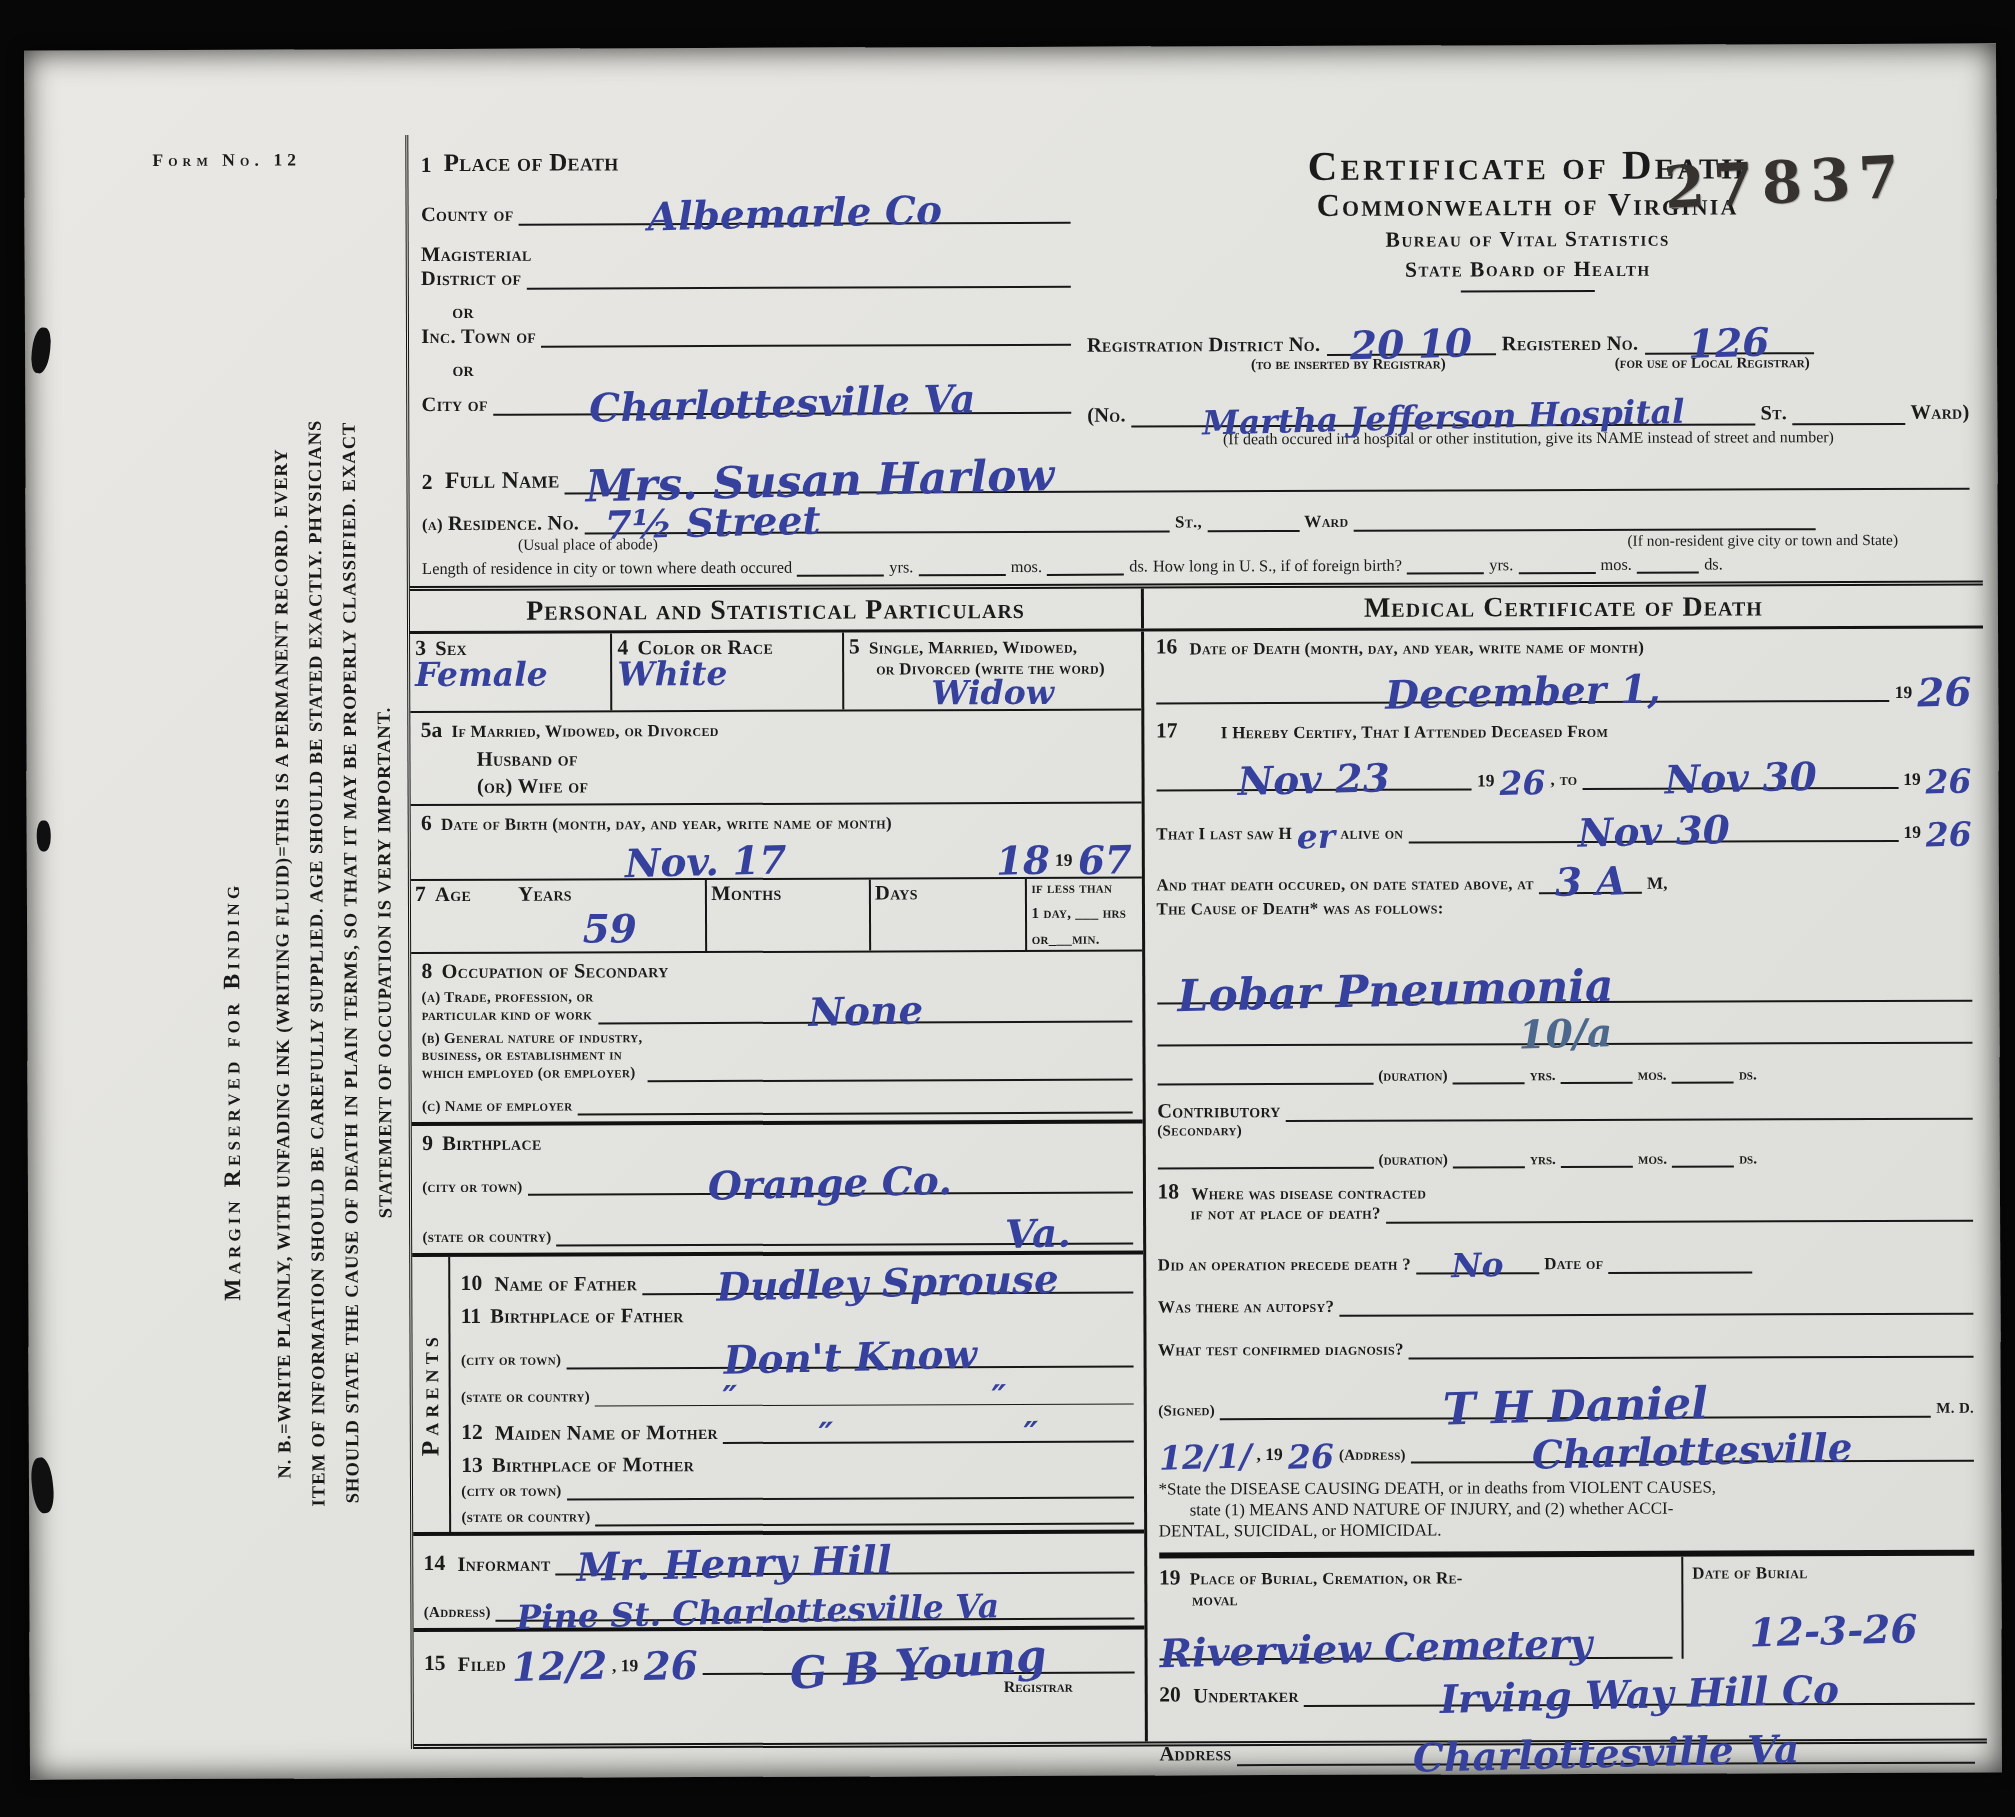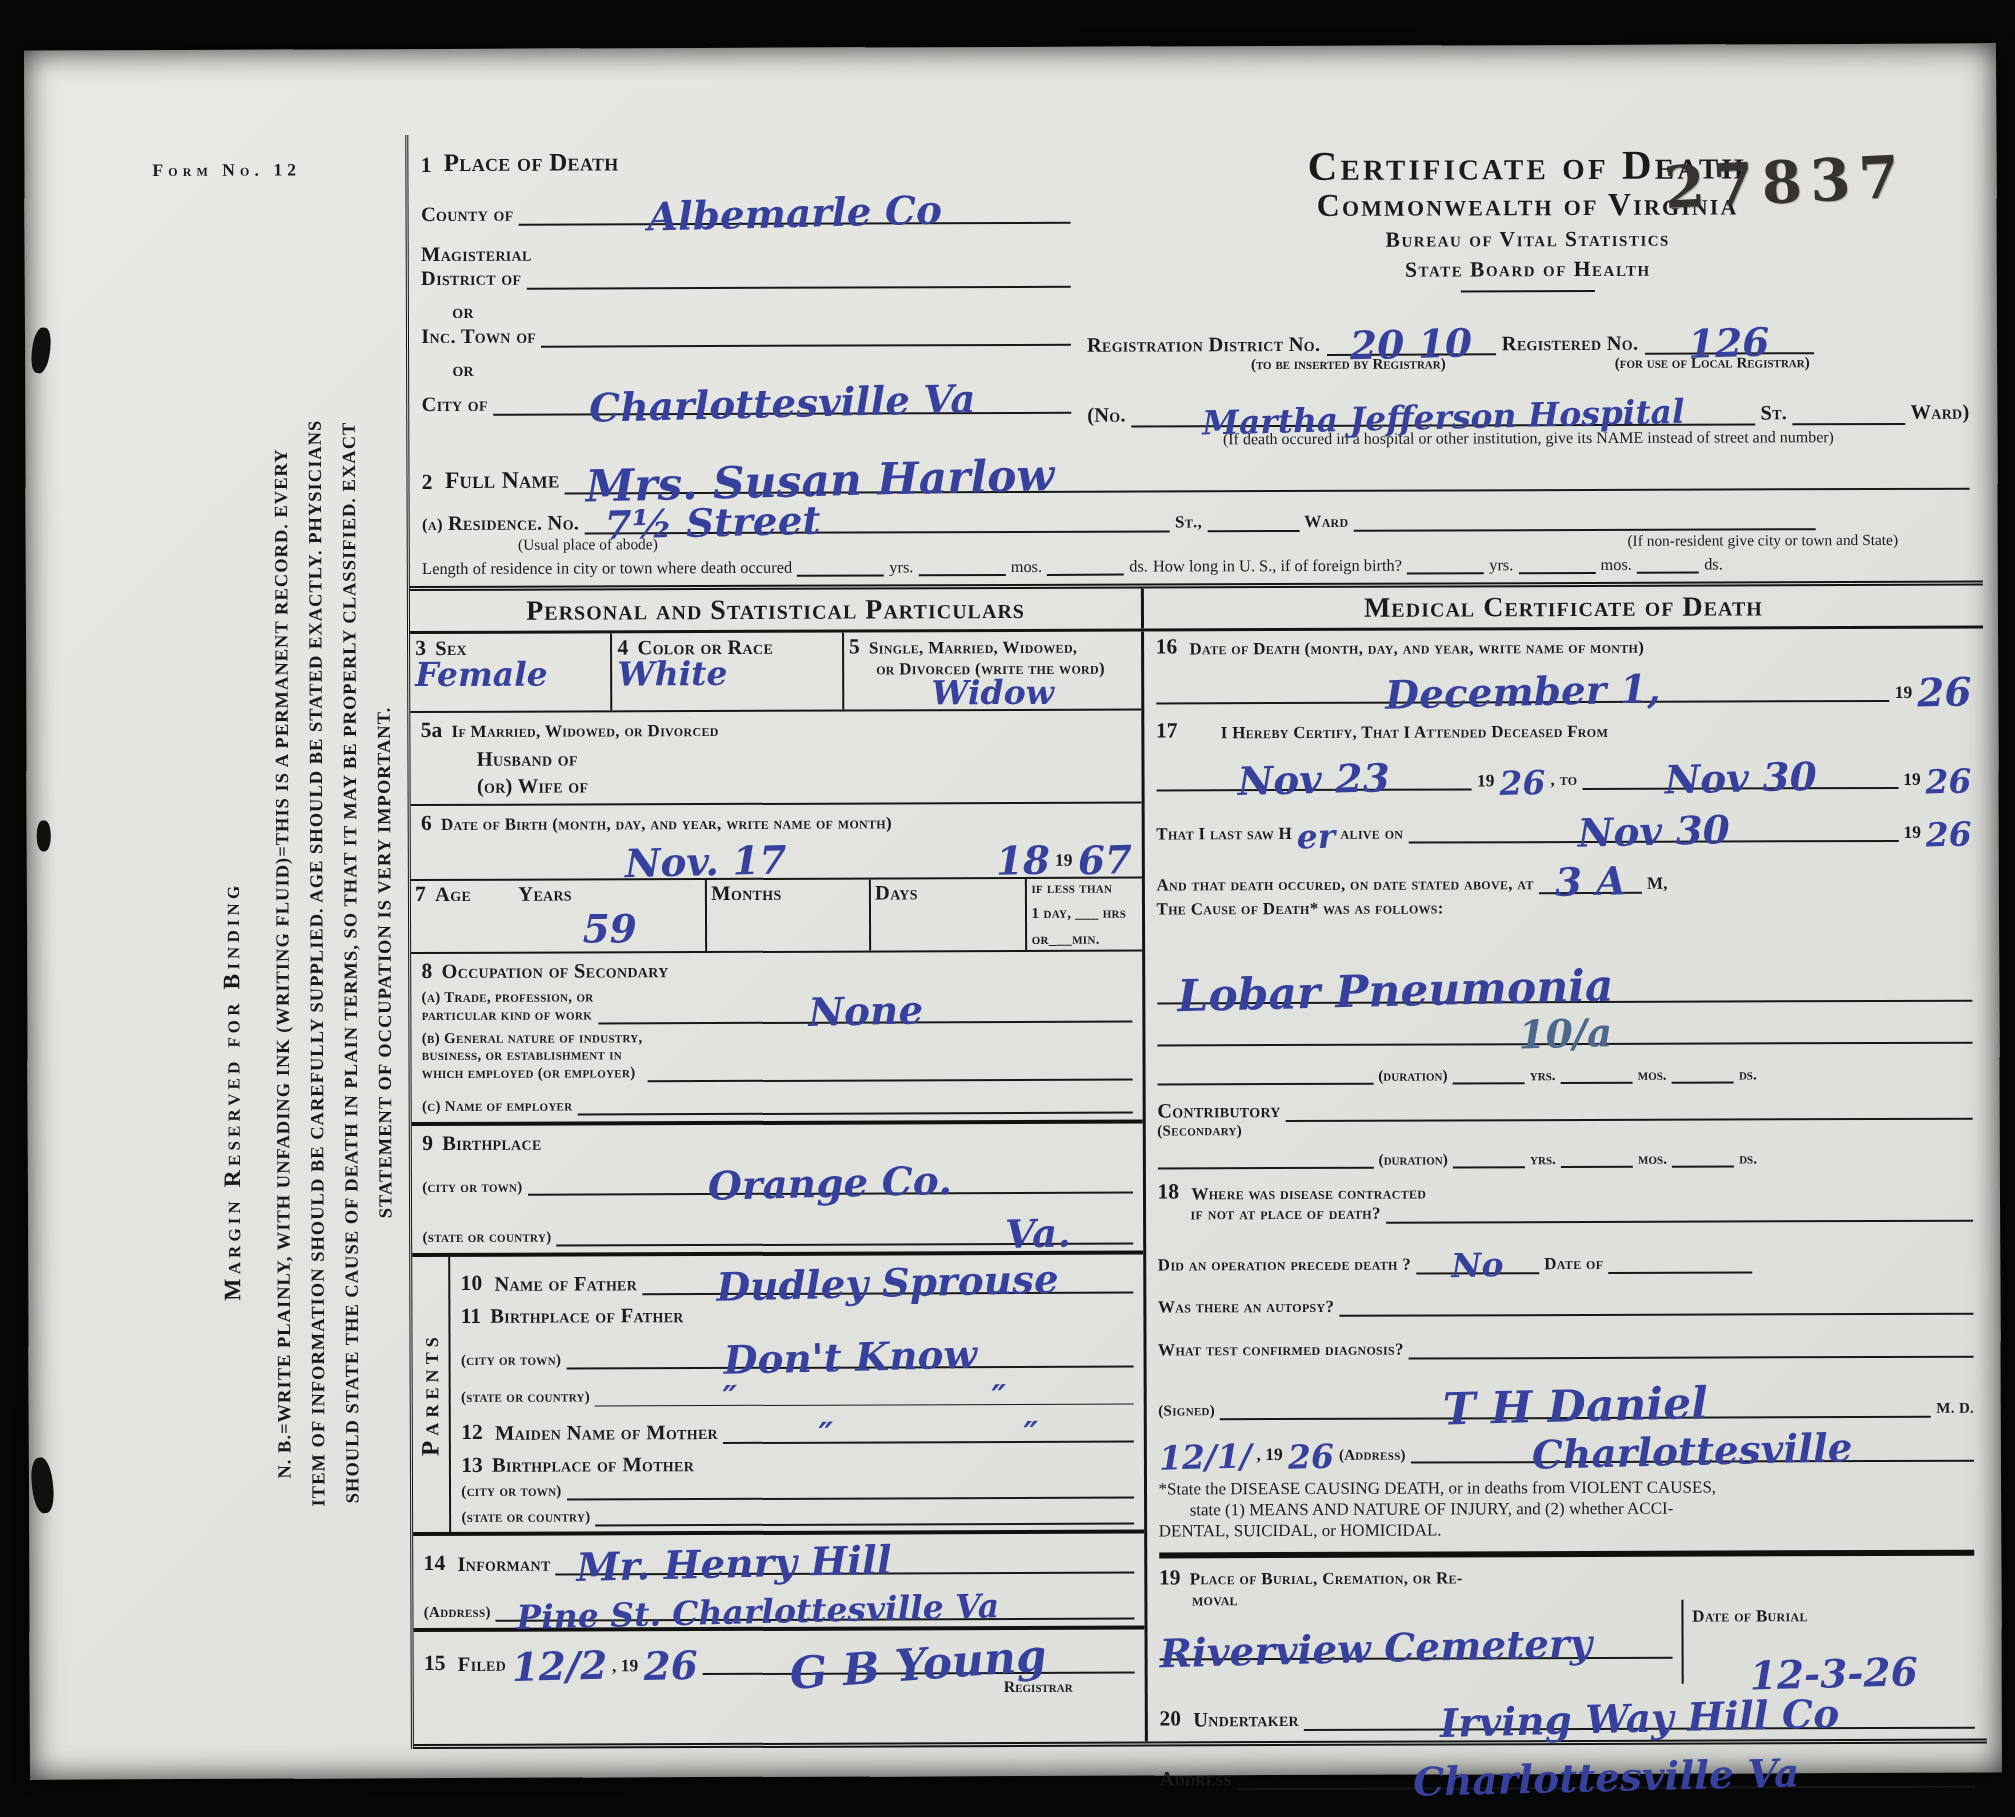--- a/index.html
+++ b/index.html
@@ -10,21 +10,21 @@
     color:#1b1b1b;
   }
   .paper{
     position:absolute;left:27px;top:47px;width:1972px;height:1729px;
     background:linear-gradient(135deg,#e9e8e4 0%,#e3e3df 40%,#dcdcd8 100%);
     box-shadow:0 0 31px rgba(0,0,0,.8) inset, 0 0 15.4px rgba(0,0,0,.6);
     transform:rotate(-0.2deg);
   }
   .hole{position:absolute;background:#101010;border-radius:45%;}
   
-  .form-no{position:absolute;left:128px;top:110px;font:700 17.5px "Liberation Serif",serif;letter-spacing:5.1px;font-variant:small-caps;}
+  .form-no{position:absolute;left:128px;top:100px;font:700 17.5px "Liberation Serif",serif;letter-spacing:5.1px;font-variant:small-caps;}
   .vtext{
     position:absolute;writing-mode:vertical-rl;transform:rotate(180deg);
     white-space:nowrap;display:flex;align-items:center;justify-content:center;
     font-weight:700;color:#191919;
   }
   .v-binding{left:189px;top:657px;height:770px;font-size:23.6px;letter-spacing:4.1px;font-variant:small-caps;width:31px;}
   .v-nb{width:30px;top:128px;height:1571px;font-size:18.5px;letter-spacing:1px;font-variant:small-caps;}
   #nb1{left:241px;} #nb2{left:275px;} #nb3{left:309px;} #nb4{left:343px;}
   
   .form{
@@ -92,21 +92,21 @@
   .pv{width:36px;border-right:2.1px solid #151515;position:relative;}
   .pv .vtext{position:absolute;left:2.1px;top:0;height:100%;width:31px;font-size:25px;letter-spacing:5.1px;font-variant:small-caps;}
   .pcontent{flex:1;padding:4.1px 10.3px 5.1px 10.3px;}
   .sub{margin-top:5.1px;}
   .mt{margin-top:8.2px;}
   .mt2{margin-top:15.4px;}
   .footnote{font-size:17px;line-height:1.25;margin-top:13.4px;}
   .thickband{border-top:6.2px solid #101010;margin-top:10.3px;}
   .burialrow{display:flex;border-bottom:none;}
   .bur-left{width:63%;padding:7.2px 8.2px 0 0;}
-  .bur-right{flex:1;border-left:2.1px solid #151515;padding:7.2px 0 0 9.2px;margin-top:43px;}
+  .bur-right{flex:1;border-left:2.1px solid #151515;padding:7.2px 0 0 9.2px;}
   .registrar-note{font-size:16px;font-weight:700;font-variant:small-caps;text-align:right;padding-right:62px;margin-top:3.1px;}
 </style>
 </head>
 <body>
 
 <div class="paper">
   <div class="hole" style="left:7.2px;top:277px;width:17.5px;height:46px;transform:rotate(8deg);"></div>
   <div class="hole" style="left:3.1px;top:1407px;width:20.5px;height:56px;transform:rotate(-6deg);"></div>
   <div class="hole" style="left:10.3px;top:770px;width:13.4px;height:31px;"></div>
 

